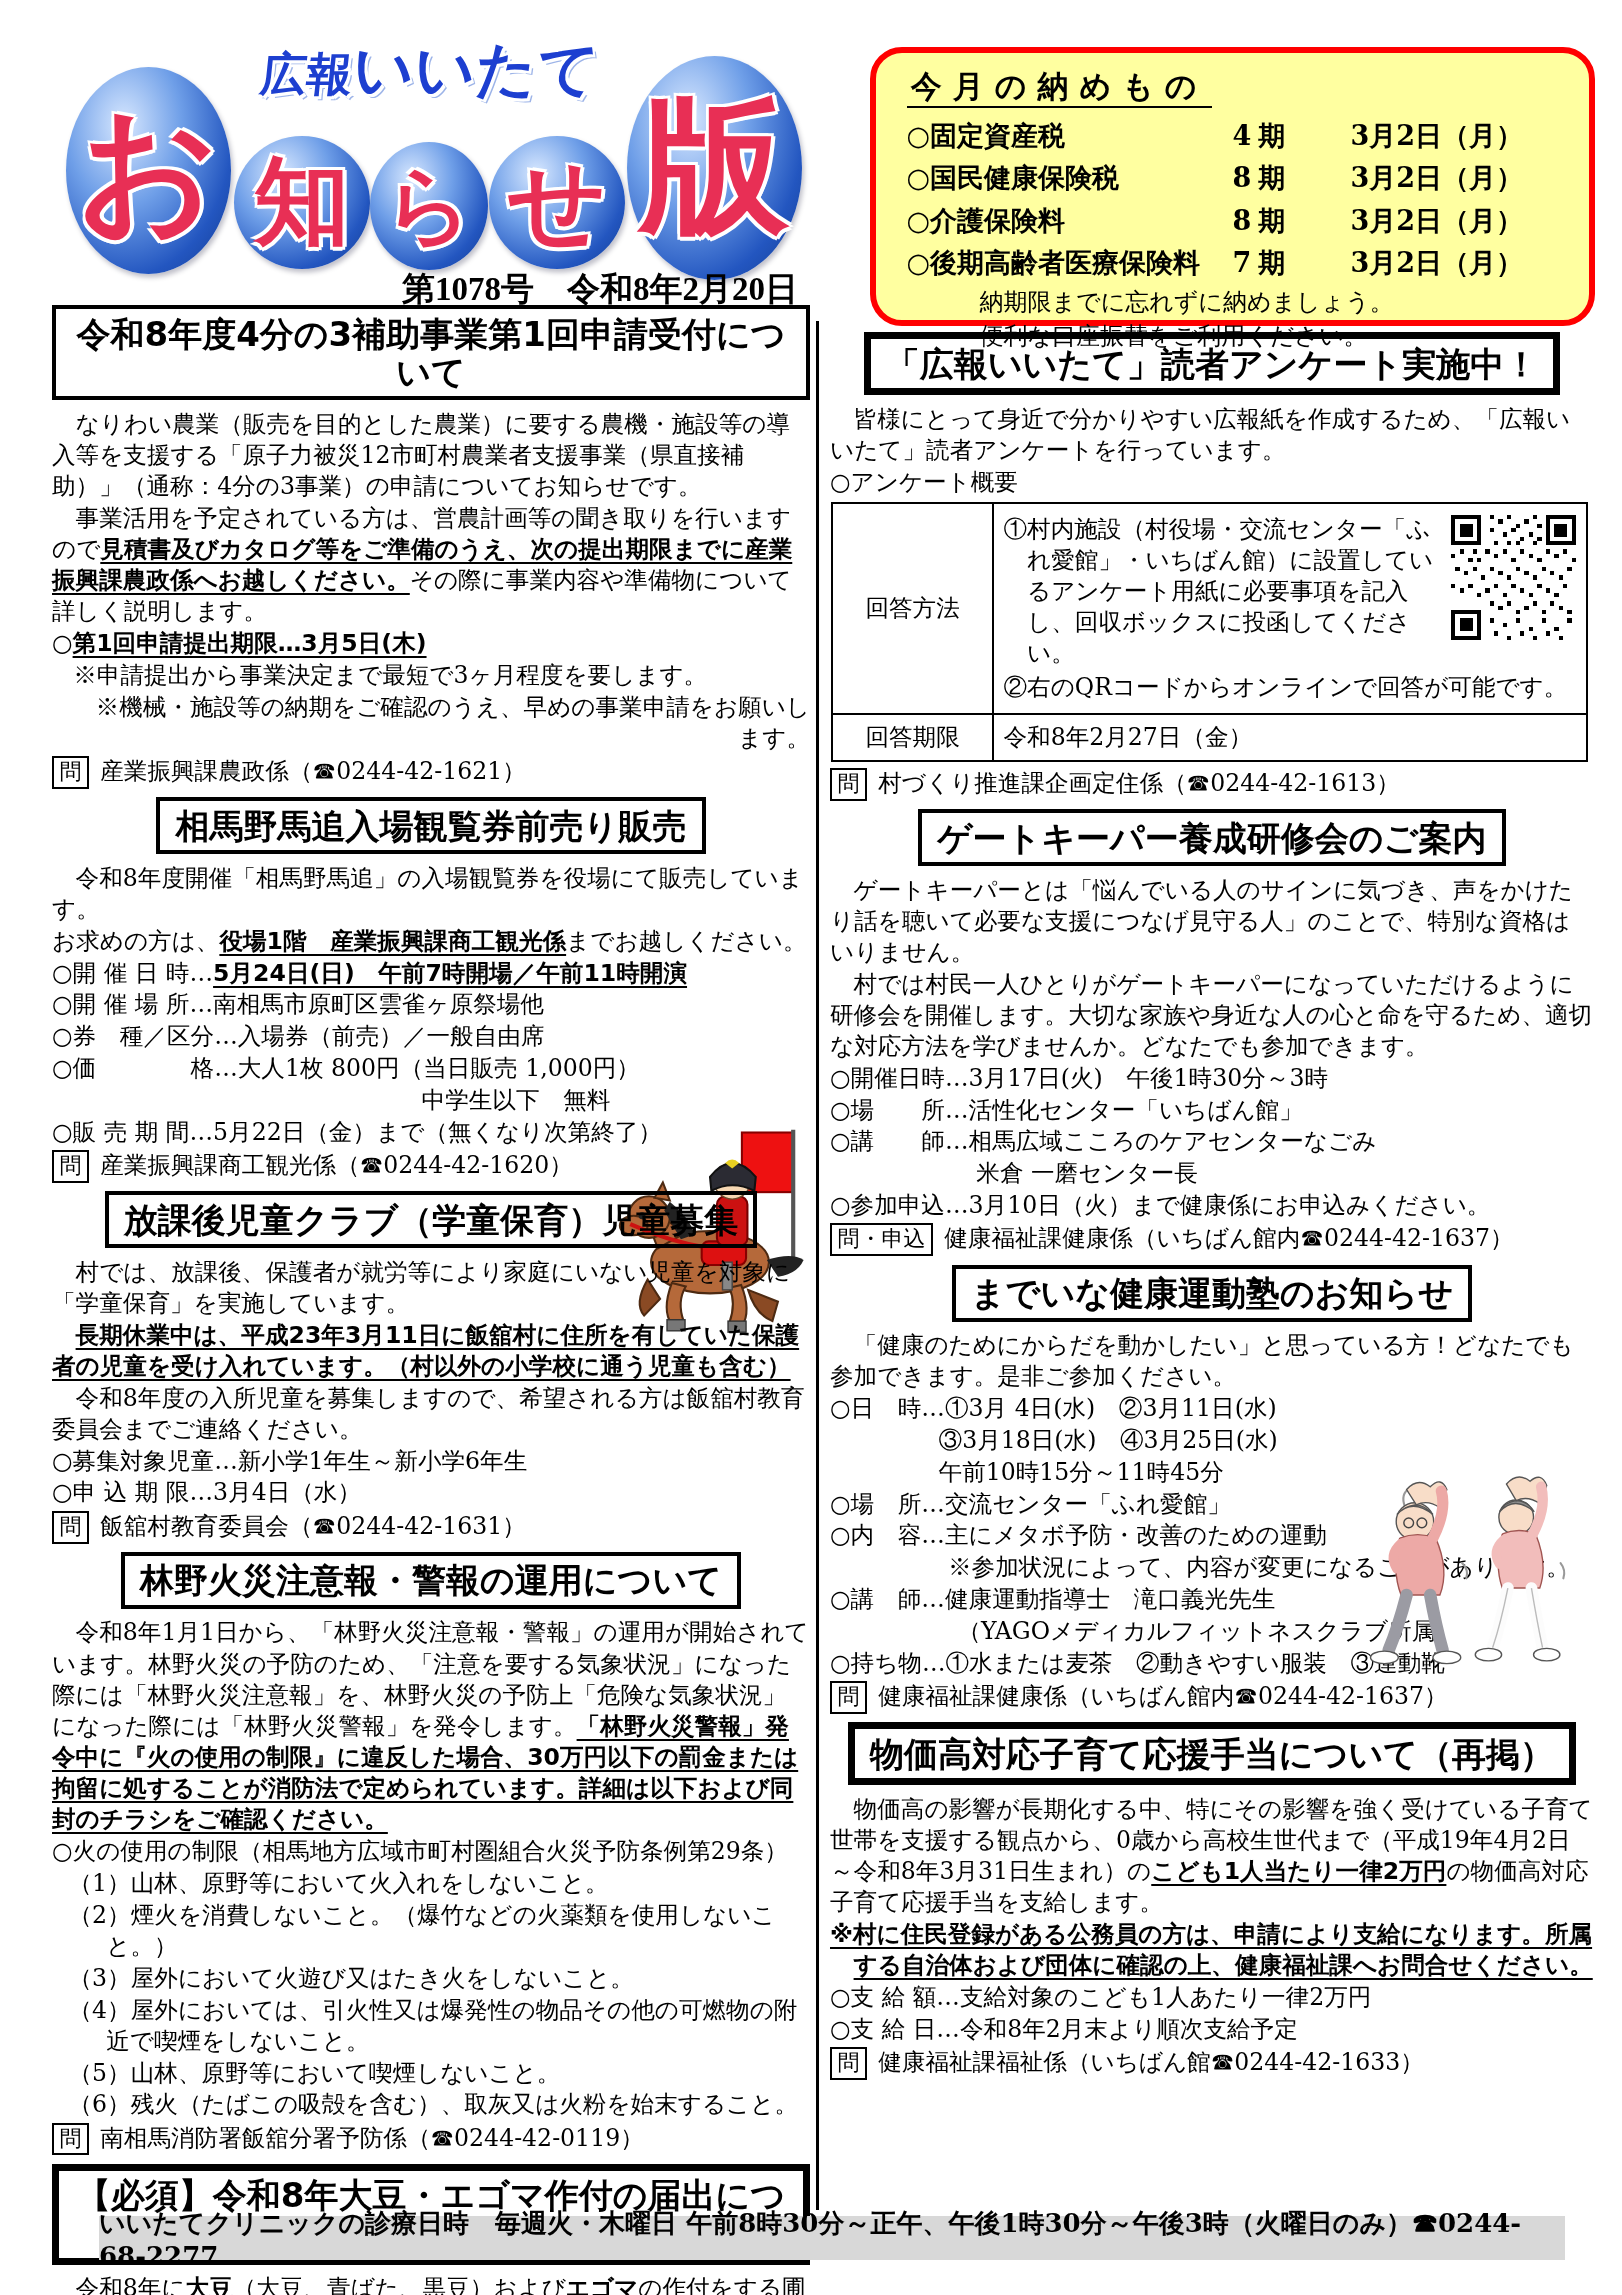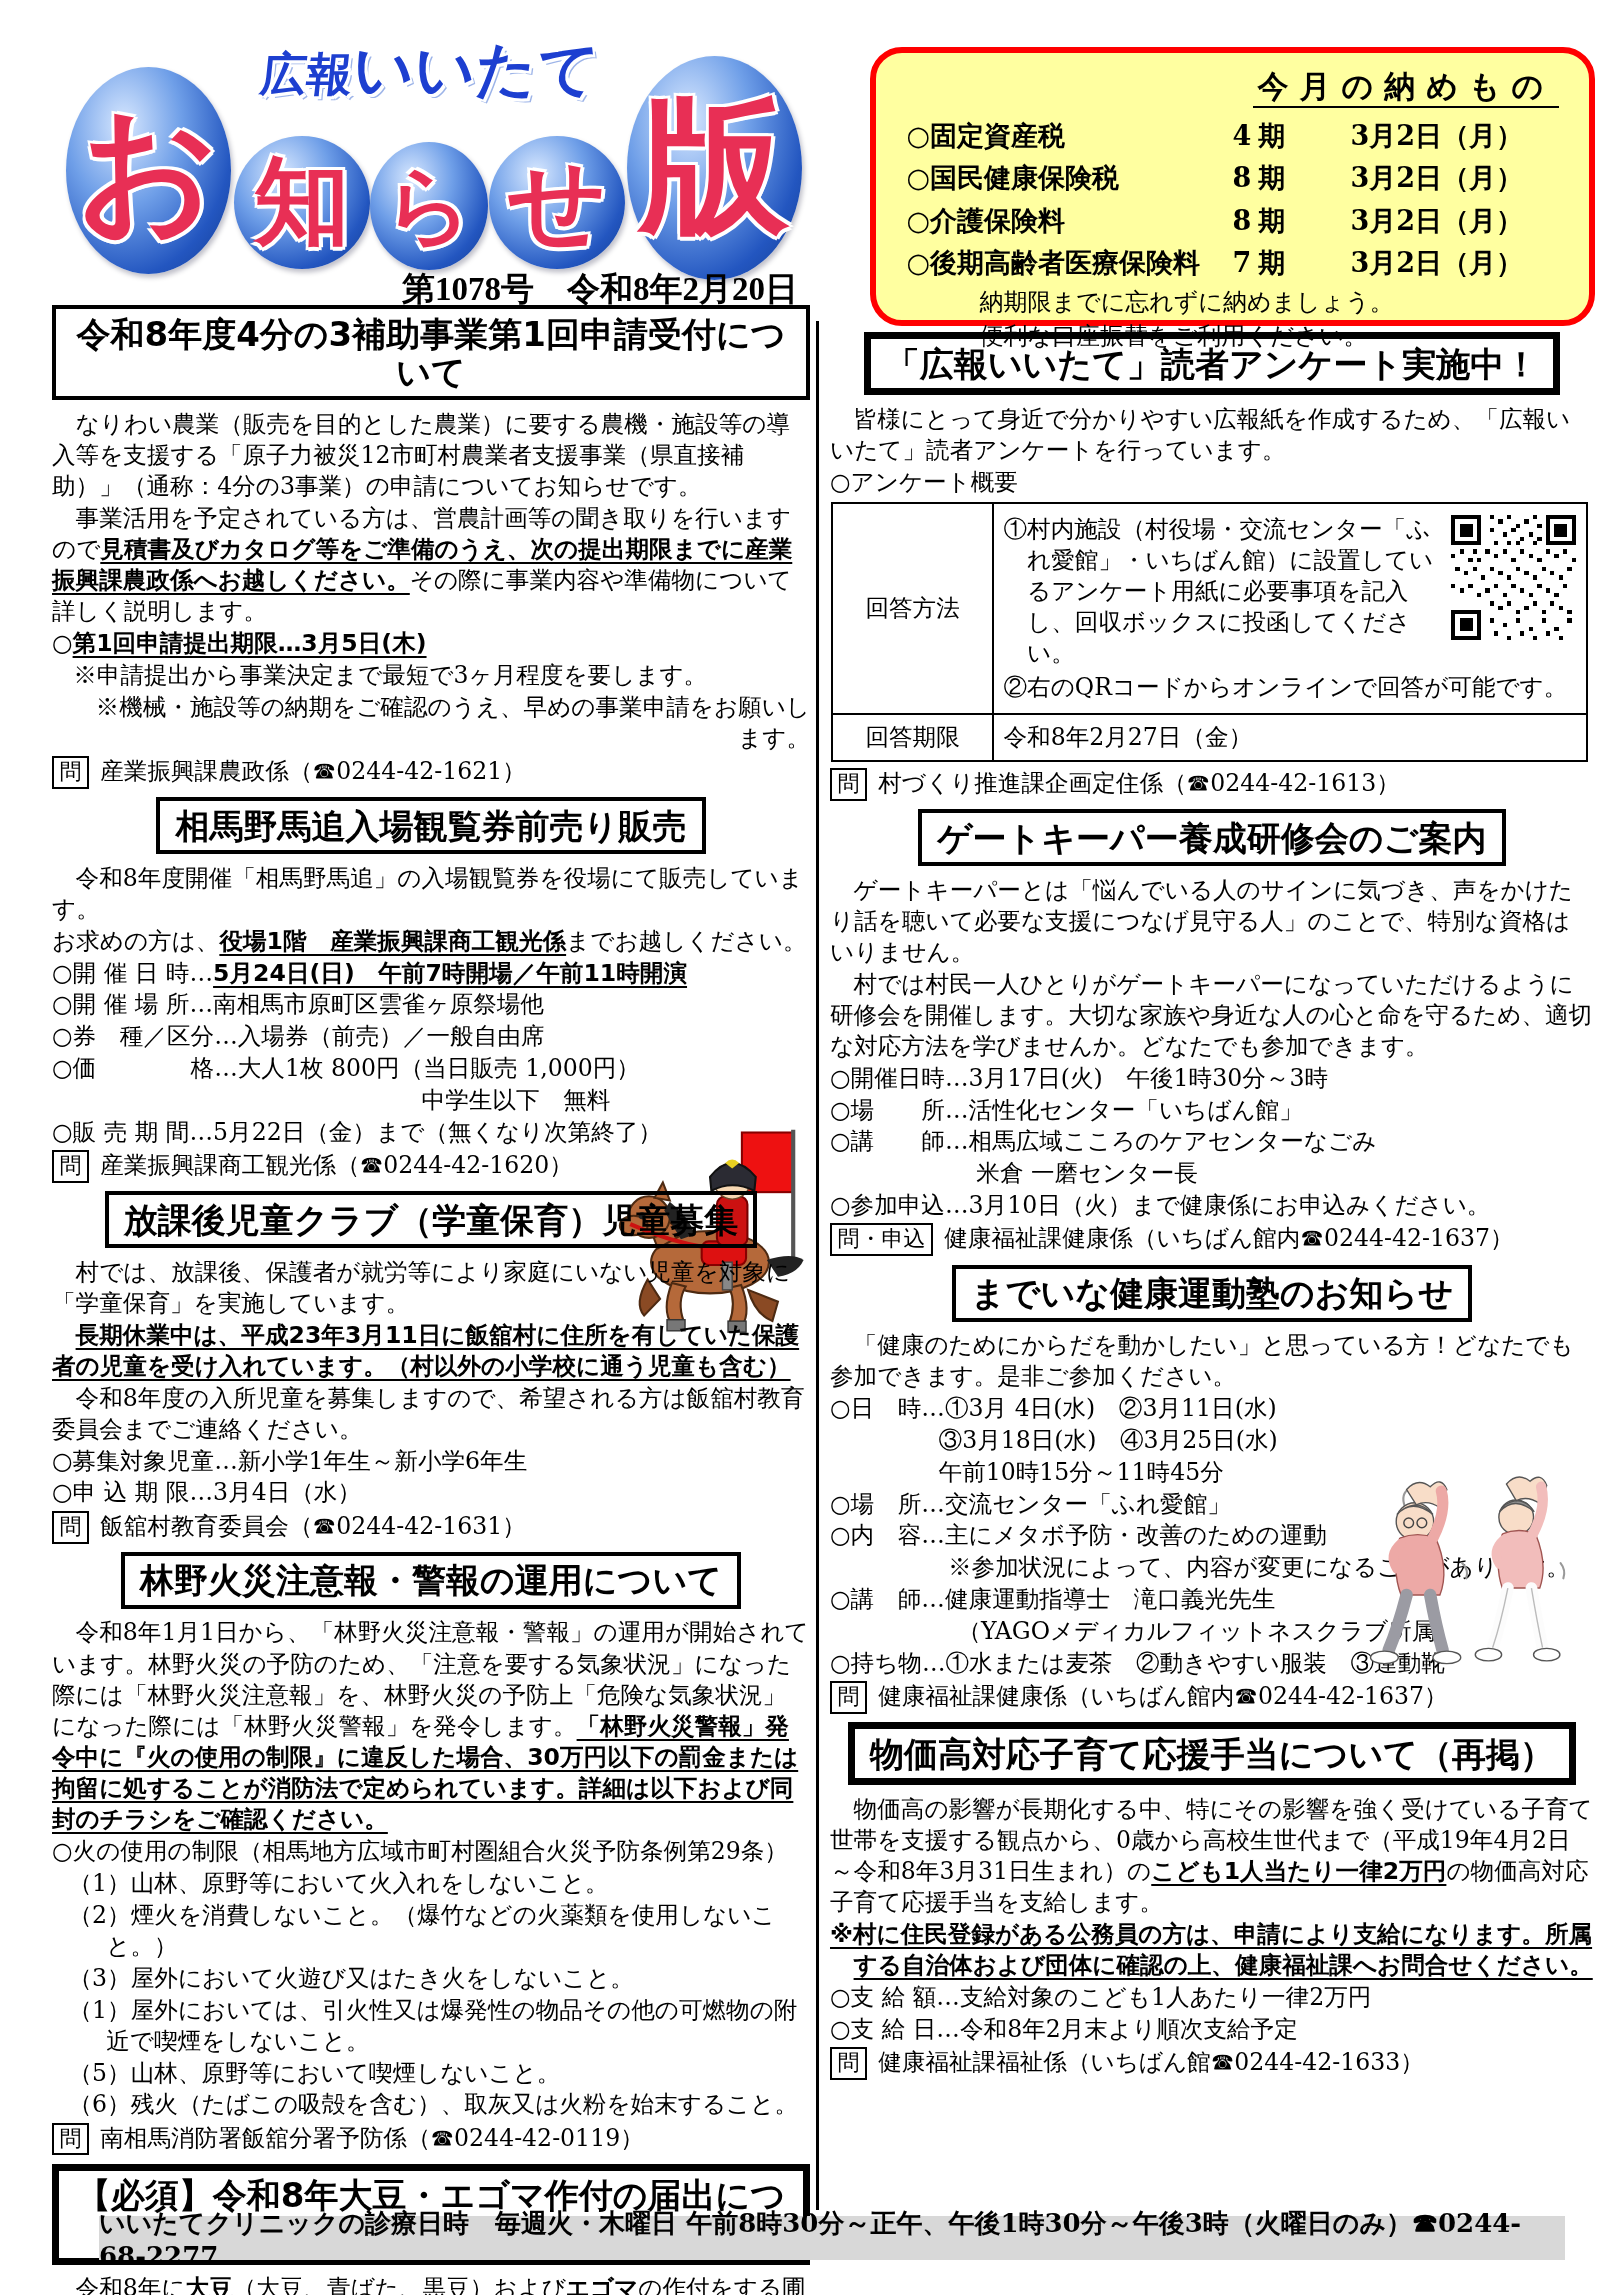--- a/index.html
+++ b/index.html
@@ -20,21 +20,21 @@
   .el-o  {left:9.7px; top:43px; width:165px;height:207px;} .el-o span{font-size:139px;}
   .el-chi{left:178px;top:112px;width:136px;height:133px;} .el-chi span{font-size:96px;}
   .el-ra {left:314px;top:118px;width:118px;height:128px;} .el-ra span{font-size:86px;}
   .el-se {left:433px;top:112px;width:136px;height:133px;} .el-se span{font-size:96px;}
   .el-han{left:571px;top:32px; width:175px;height:224px;} .el-han span{font-size:149px;}
   .issue-line{position:absolute;right:8px;bottom:0;font-family:Liberation Serif, serif;
               font-weight:700;font-size:33px;}
   
   .tax-box{position:absolute;left:870px;top:47px;width:725px;height:279px;box-sizing:border-box;
            background:#ffffa0;border:6.2px solid #ff0000;border-radius:32px;padding:12.5px 30.5px 7px 30.5px;}
-  .tax-title{text-align:right;font-family:"DejaVu Sans","Liberation Sans",sans-serif;font-weight:700;
+  .tax-title{text-align:left;font-family:"DejaVu Sans","Liberation Sans",sans-serif;font-weight:700;
              font-size:31px;letter-spacing:11px;margin-bottom:7px;}
   .tax-title span{border-bottom:2.8px solid #000;padding:0 4.2px 2.8px 4.2px;}
   .tax-row{display:flex;font-weight:700;font-size:27px;line-height:1.58;}
   .tax-row .n{flex:1;}
   .tax-row .p{width:118px;letter-spacing:7px;}
   .tax-row .d{width:208px;}
   .tax-note{font-size:24px;line-height:1.42;padding-left:73px;}
   
   .divider{position:absolute;left:816px;top:321px;width:2.8px;height:1889px;background:#000;}
   .col{position:absolute;font-size:23.6px;line-height:1.32;}
@@ -188,21 +188,21 @@
     </div>
 
     <div class="article">
       <div class="article-title">林野火災注意報・警報の運用について</div>
       <div>
           <div class="para" style="text-indent: 1em;"><span>令和8年1月1日から、「林野火災注意報・警報」の運用が開始されています。林野火災の予防のため、「注意を要する気象状況」になった際には「林野火災注意報」を、林野火災の予防上「危険な気象状況」になった際には「林野火災警報」を発令します。</span><span class="b u">「林野火災警報」発令中に『火の使用の制限』に違反した場合、30万円以下の罰金または拘留に処することが消防法で定められています。詳細は以下および同封のチラシをご確認ください。</span></div>
           <div class="para"><span>○火の使用の制限（相馬地方広域市町村圏組合火災予防条例第29条）</span></div>
           <div class="para" style="text-indent: -1.6em; padding-left: 2.3em;"><span>（1）山林、原野等において火入れをしないこと。</span></div>
           <div class="para" style="text-indent: -1.6em; padding-left: 2.3em;"><span>（2）煙火を消費しないこと。（爆竹などの火薬類を使用しないこと。）</span></div>
           <div class="para" style="text-indent: -1.6em; padding-left: 2.3em;"><span>（3）屋外において火遊び又はたき火をしないこと。</span></div>
-          <div class="para" style="text-indent: -1.6em; padding-left: 2.3em;"><span>（1）屋外においては、引火性又は爆発性の物品その他の可燃物の附近で喫煙をしないこと。</span></div>
+          <div class="para" style="text-indent: -1.6em; padding-left: 2.3em;"><span>（4）屋外においては、引火性又は爆発性の物品その他の可燃物の附近で喫煙をしないこと。</span></div>
           <div class="para" style="text-indent: -1.6em; padding-left: 2.3em;"><span>（5）山林、原野等において喫煙しないこと。</span></div>
           <div class="para" style="text-indent: -1.6em; padding-left: 2.3em;"><span>（6）残火（たばこの吸殻を含む）、取灰又は火粉を始末すること。</span></div>
           <div class="contact-line"><span class="contact-box">問</span><span><span>南相馬消防署飯舘分署予防係（☎0244-42-0119）</span></span></div>
         </div>
     </div>
 
     <div class="article">
       <div class="article-title thick">【必須】令和8年大豆・エゴマ作付の届出について（再掲）</div>
       <div>
           <div class="para" style="text-indent: 1em;"><span>令和8年に</span><span class="b u">大豆</span><span>（大豆、青ばた、黒豆）および</span><span class="b u">エゴマ</span><span>の作付をする圃場（自家消費を含む）は、作付前に土壌のカリ含有量検査を行う必要があります。また、検査は毎年行う必要があります。</span></div>

